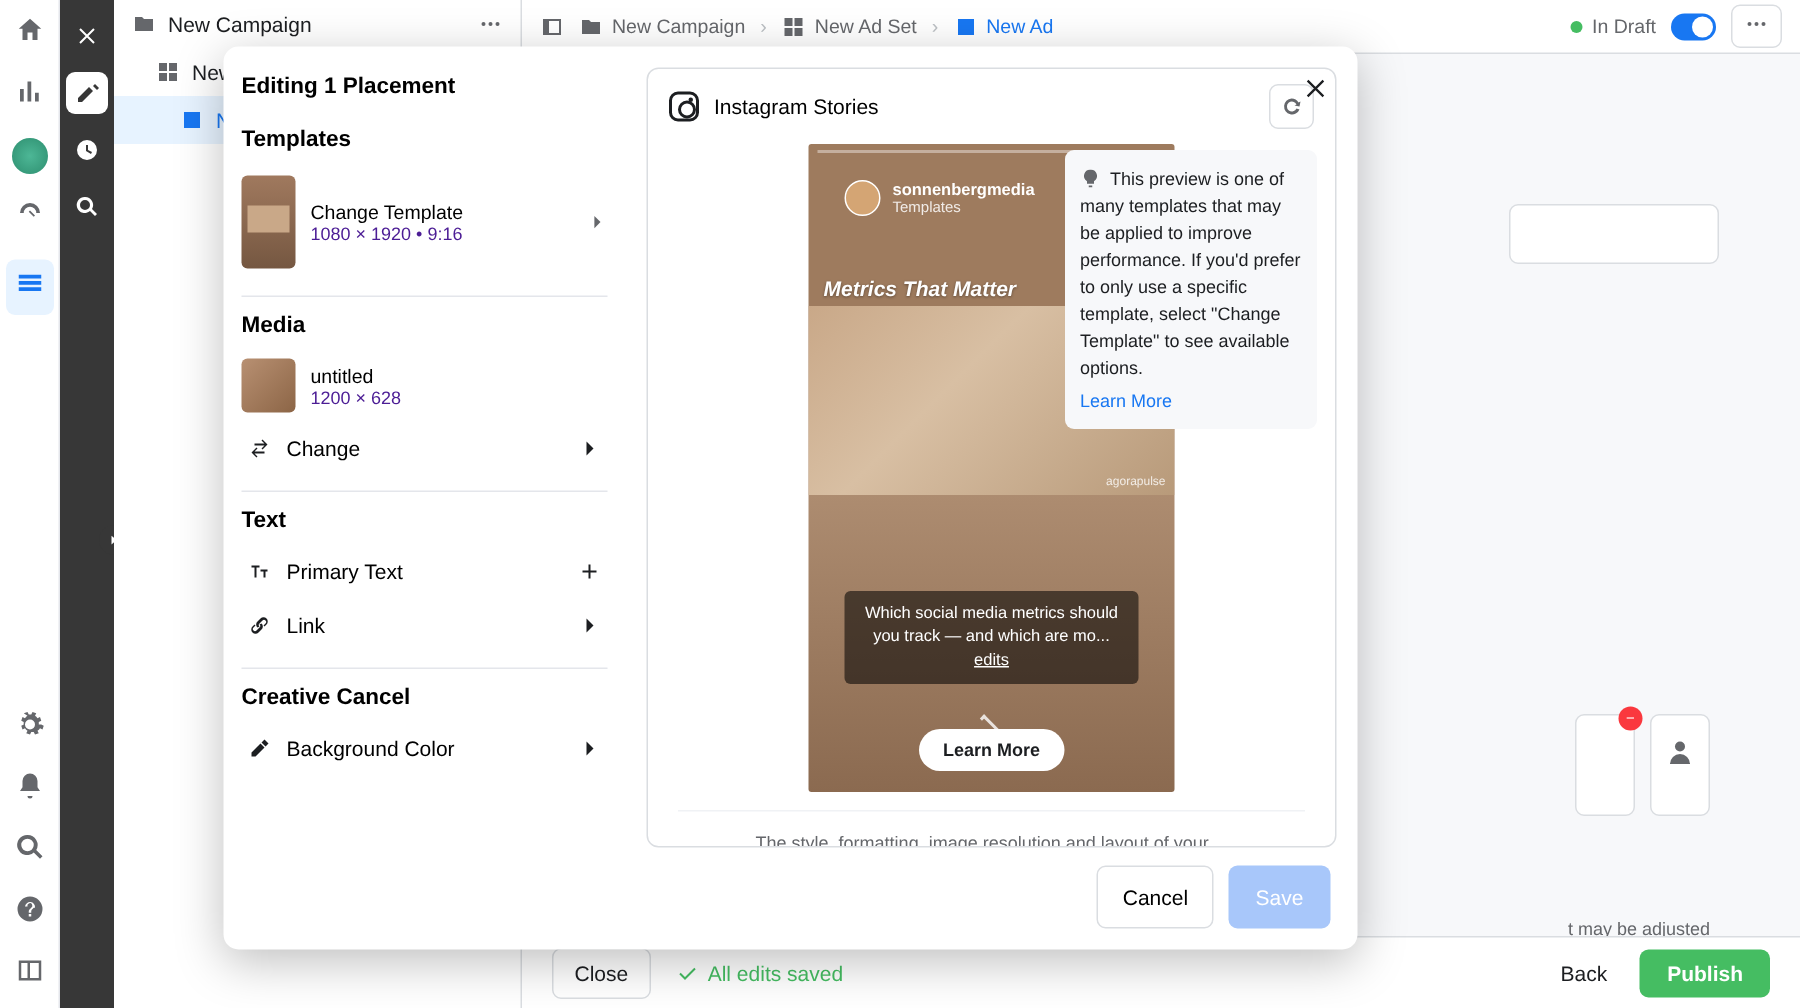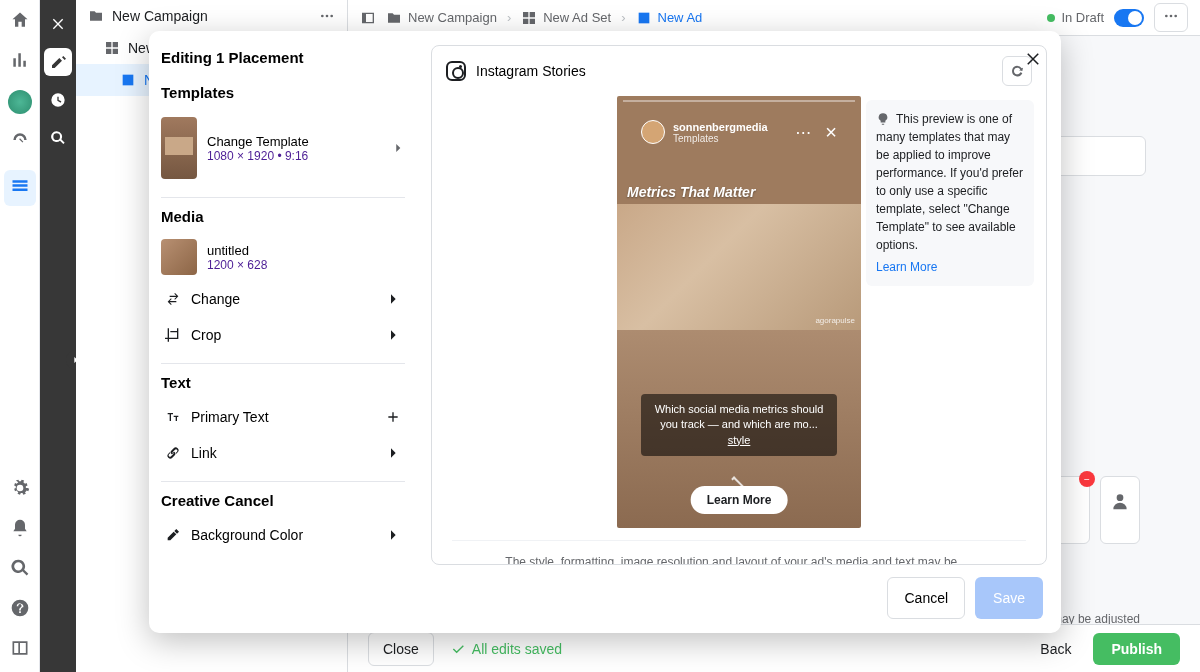--- a/index.html
+++ b/index.html
@@ -51,21 +51,21 @@
 
 
 .bottom-bar { position: absolute; left: 348px; bottom: 0; right: 0; height: 48px; background: #fff; border-top: 1px solid #dadde1; display: flex; align-items: center; padding: 0 20px; }
 .bottom-bar .close-btn { padding: 8px 14px; border: 1px solid #dadde1; border-radius: 6px; font-size: 14px; color: #1c1e21; background: #fff; }
 .bottom-bar .saved { margin-left: 16px; color: #45bd62; font-size: 14px; display: flex; align-items: center; gap: 6px; }
 .bottom-bar .spacer { flex: 1; }
 .bottom-bar .back-btn { padding: 8px 14px; font-size: 14px; color: #1c1e21; background: transparent; border: none; margin-right: 8px; }
 .bottom-bar .publish-btn { padding: 8px 18px; background: #45bd62; color: #fff; border: none; border-radius: 6px; font-size: 14px; font-weight: 600; }
 
 
-.modal { position: absolute; left: 149px; top: 31px; width: 912px; height: 602px; background: #fff; border-radius: 10px; box-shadow: 0 8px 32px rgba(0,0,0,0.25); display: flex; }
+.modal { position: absolute; left: 149px; top: 31px; width: 756px; height: 602px; background: #fff; border-radius: 10px; box-shadow: 0 8px 32px rgba(0,0,0,0.25); display: flex; }
 .modal-left { width: 268px; padding: 18px 12px 12px 12px; overflow-y: auto; }
 .modal-title { font-size: 15px; font-weight: 600; margin-bottom: 18px; }
 .sect-title { font-size: 15px; font-weight: 600; margin: 10px 0 8px 0; }
 .tpl-row { display: flex; align-items: center; gap: 10px; padding: 8px 0; cursor: pointer; }
 .tpl-thumb { width: 36px; height: 62px; background: linear-gradient(#a0795e,#755741); border-radius: 4px; position: relative; }
 .tpl-thumb::after { content:''; position:absolute; left:4px; right:4px; top:20px; height:18px; background:#c9a888; }
 .tpl-info { flex: 1; font-size: 13px; }
 .tpl-info .sub { color: #4c1d95; font-size: 12px; }
 .chev { width: 14px; height: 14px; fill: #65676b; }
 .divider { height: 1px; background: #e4e6eb; margin: 10px 0; }
@@ -307,30 +307,20 @@
     <div class="action-row">
       <svg viewBox="0 0 24 24">
           <path d="M7 7h10l-3-3 1-1 5 5-5 5-1-1 3-3H7zm10 10H7l3 3-1 1-5-5 5-5 1 1-3 3h10z"></path>
         </svg>
       <span>Change</span>
       <div class="spacer"></div>
       <svg class="chev" viewBox="0 0 24 24">
           <path d="M9 5l7 7-7 7z"></path>
         </svg>
     </div>
-    <div class="action-row">
-      <svg viewBox="0 0 24 24">
-          <path d="M6 2v14h14v2H6v4H4v-4H0v-2h4V2zm12 0h2v14h-2zM8 6h10v2H8z"></path>
-        </svg>
-      <span>Crop</span>
-      <div class="spacer"></div>
-      <svg class="chev" viewBox="0 0 24 24">
-          <path d="M9 5l7 7-7 7z"></path>
-        </svg>
-    </div>
     <div class="divider"></div>
 
     <div class="sect-title">Text</div>
     <div class="action-row">
       <svg viewBox="0 0 24 24">
           <path d="M4 6h8v2H9v10H7V8H4zm9 4h7v2h-2v6h-2v-6h-3z"></path>
         </svg>
       <span>Primary Text</span>
       <div class="spacer"></div>
       <svg class="chev" viewBox="0 0 24 24">
@@ -382,21 +372,21 @@
               <div class="story-user">sonnenbergmedia</div>
               <div class="story-spons">Templates</div>
             </div>
             <div class="story-dots">⋯</div>
             <div class="story-x">×</div>
           </div>
           <div class="story-img-title">Metrics That Matter</div>
           <div class="story-img"></div>
           <div class="story-watermark">agorapulse</div>
           <div class="story-caption">
-            <span>Which social media metrics should you track — and which are mo... </span><span class="more">style</span>
+            <span>Which social media metrics should you track — and which are mo... </span><span class="more">edits</span>
           </div>
           <div class="story-swipe"></div>
           <div class="story-cta">Learn More</div>
         </div>
         <div class="tip-box">
           <svg viewBox="0 0 24 24">
               <path d="M12 2a7 7 0 00-4 13v3h8v-3a7 7 0 00-4-13zm-2 18h4v2h-4z"></path>
             </svg>
           <span>This preview is one of many templates that may be applied to improve performance. If you'd prefer to only use a specific template, select "Change Template" to see available options.</span>
           <span class="tip-link">Learn More</span>

